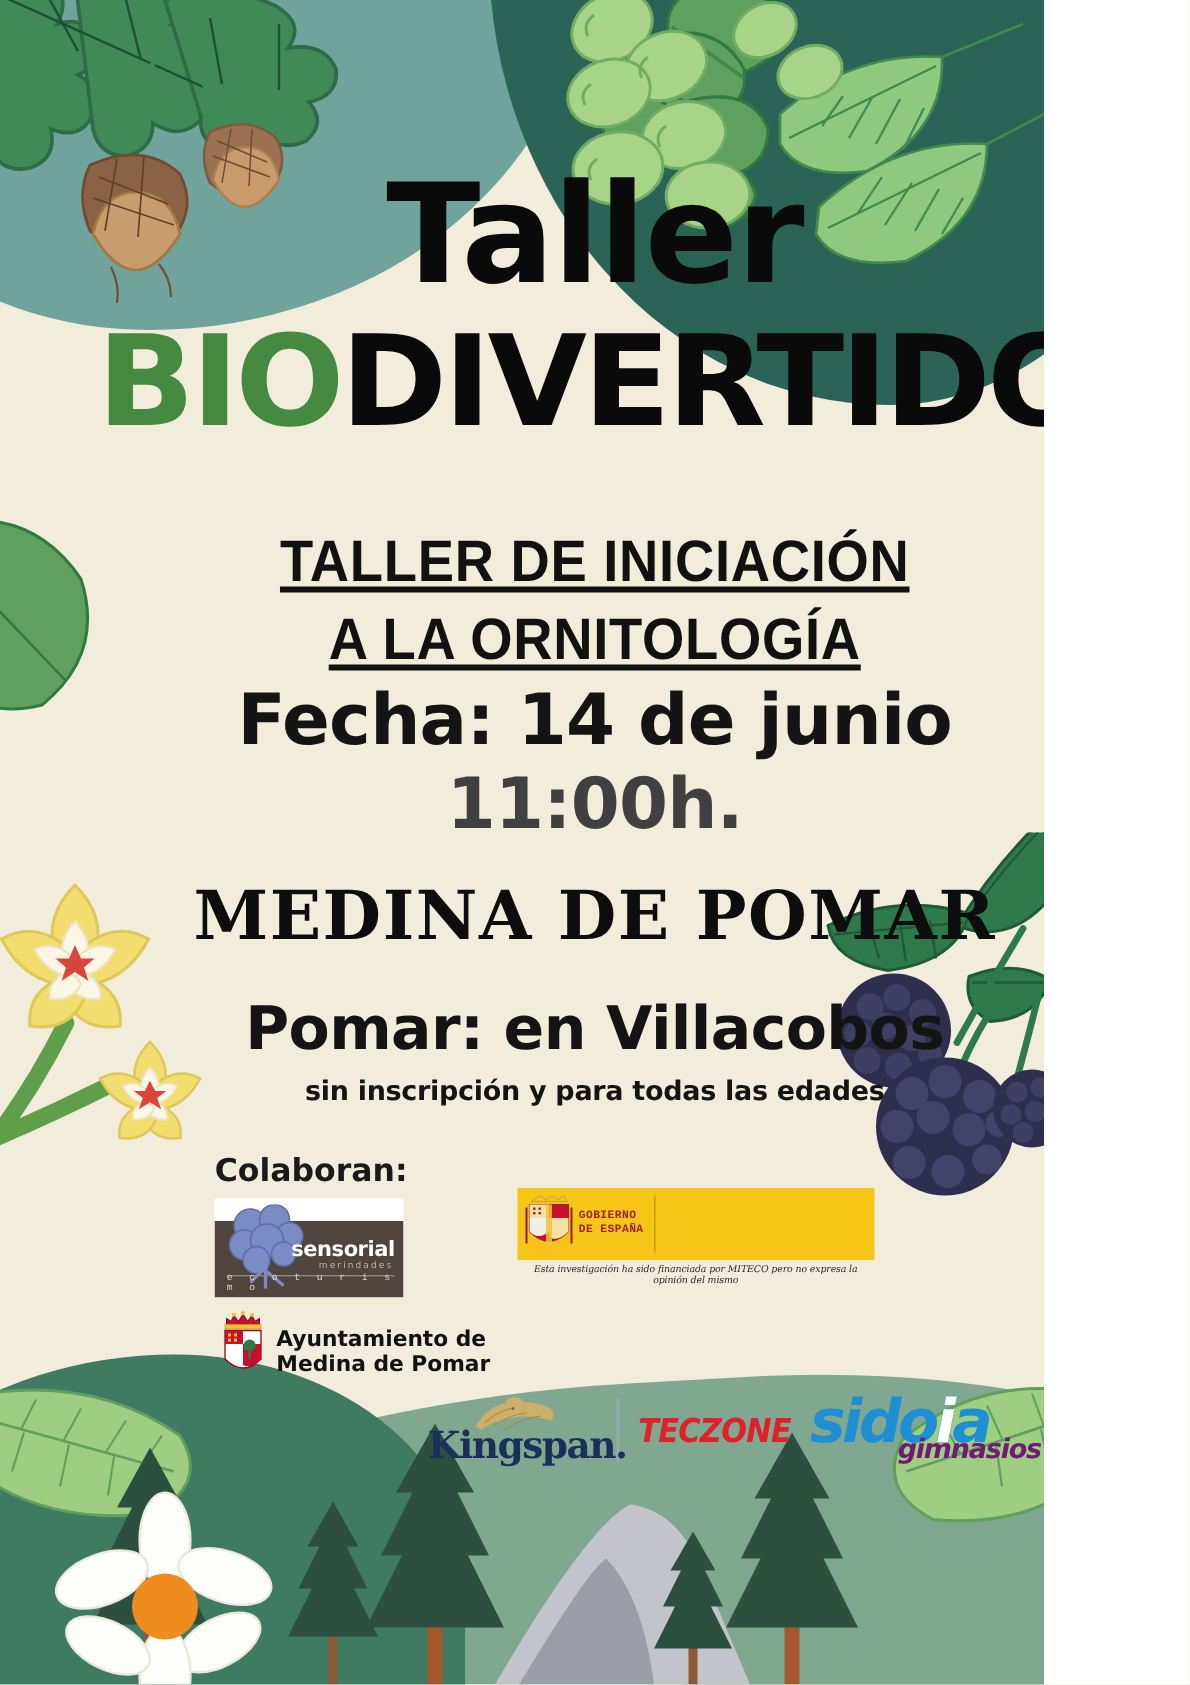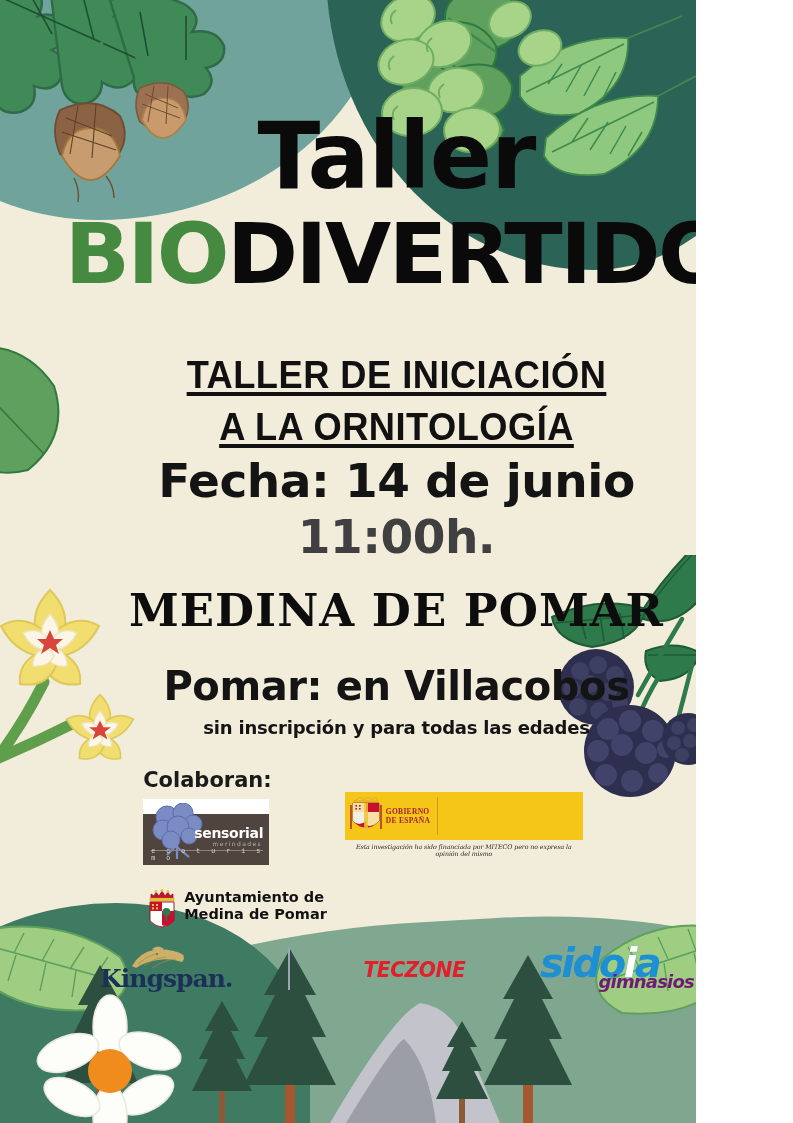--- a/index.html
+++ b/index.html
@@ -210,22 +210,22 @@
     font-family: Liberation Mono, monospace;
     font-size: 6.5px; color: #ddd6cf; letter-spacing: 3.6px; line-height: 1;
   }
   .sens-rule {
     position: absolute; left: 8px; right: 6px; bottom: 14px;
     height: 1px; background: #8d847c;
   }
 
   
   .logo-ayto {
-    display: flex; align-items: flex-start; gap: 7px;
-    margin-top: 24px; padding-left: 4px;
+    display: flex; align-items: flex-end; gap: 7px;
+    margin-top: 9px; padding-left: 4px;
   }
   .ayto-shield { width: 30px; height: 44px; flex: 0 0 auto; }
   .ayto-text {
     font-family: "DejaVu Sans", sans-serif;
     font-weight: bold; font-size: 14.5px; line-height: 1.14;
     color: #121212; text-align: left;
   }
 
   
   .logo-ox {
@@ -265,21 +265,21 @@
   
   .logo-gob-wrap { margin-top: 24px; }
   .logo-gob {
     width: 238px; height: 48px;
     background: #f5c518;
     display: flex; align-items: center;
     padding: 0 5px;
   }
   .gob-arms { width: 32px; height: 38px; flex: 0 0 auto; }
   .gob-t1 {
-    font-family: Liberation Serif, serif;
+    font-family: Liberation Mono, monospace;
     font-weight: bold; font-size: 7.5px; color: #9e2136;
     line-height: 1.3; letter-spacing: 0.3px;
     text-align: left; margin-left: 4px; white-space: nowrap;
   }
   .gob-div { width: 1px; align-self: stretch; background: #c79d10; margin: 5px 7px; }
   .gob-t2 {
     font-family: "DejaVu Sans", sans-serif;
     font-weight: bold; font-size: 7.5px; color: #9e2136;
     line-height: 1.32; letter-spacing: 0.2px; text-align: left;
   }
@@ -287,22 +287,22 @@
     font-family: "DejaVu Serif", serif;
     font-style: italic; font-size: 6.3px; color: #2a2a2a;
     margin-top: 3px; text-align: center; width: 238px;
     letter-spacing: -0.1px;
   }
 
   
   #sponsor-row {
     position: relative; z-index: 6;
     margin-top: 10px;
-    display: flex; align-items: center; justify-content: space-between;
-    gap: 25px; padding-left: 100px;
+    display: flex; align-items: center; justify-content: flex-end;
+    gap: 8px; padding-left: 100px;
   }
   .kingspan { position: relative; width: 118px; height: 46px; }
   .ks-lion { position: absolute; left: 30px; top: 0; width: 58px; height: 24px; }
   .ks-name {
     position: absolute; left: 0; bottom: 1px;
     font-family: "DejaVu Serif", serif;
     font-weight: bold; font-size: 25px; color: #1b2f58;
     line-height: 1; letter-spacing: -1px;
   }
   .vrule { width: 2px; height: 42px; background: #9aa6b4; }

